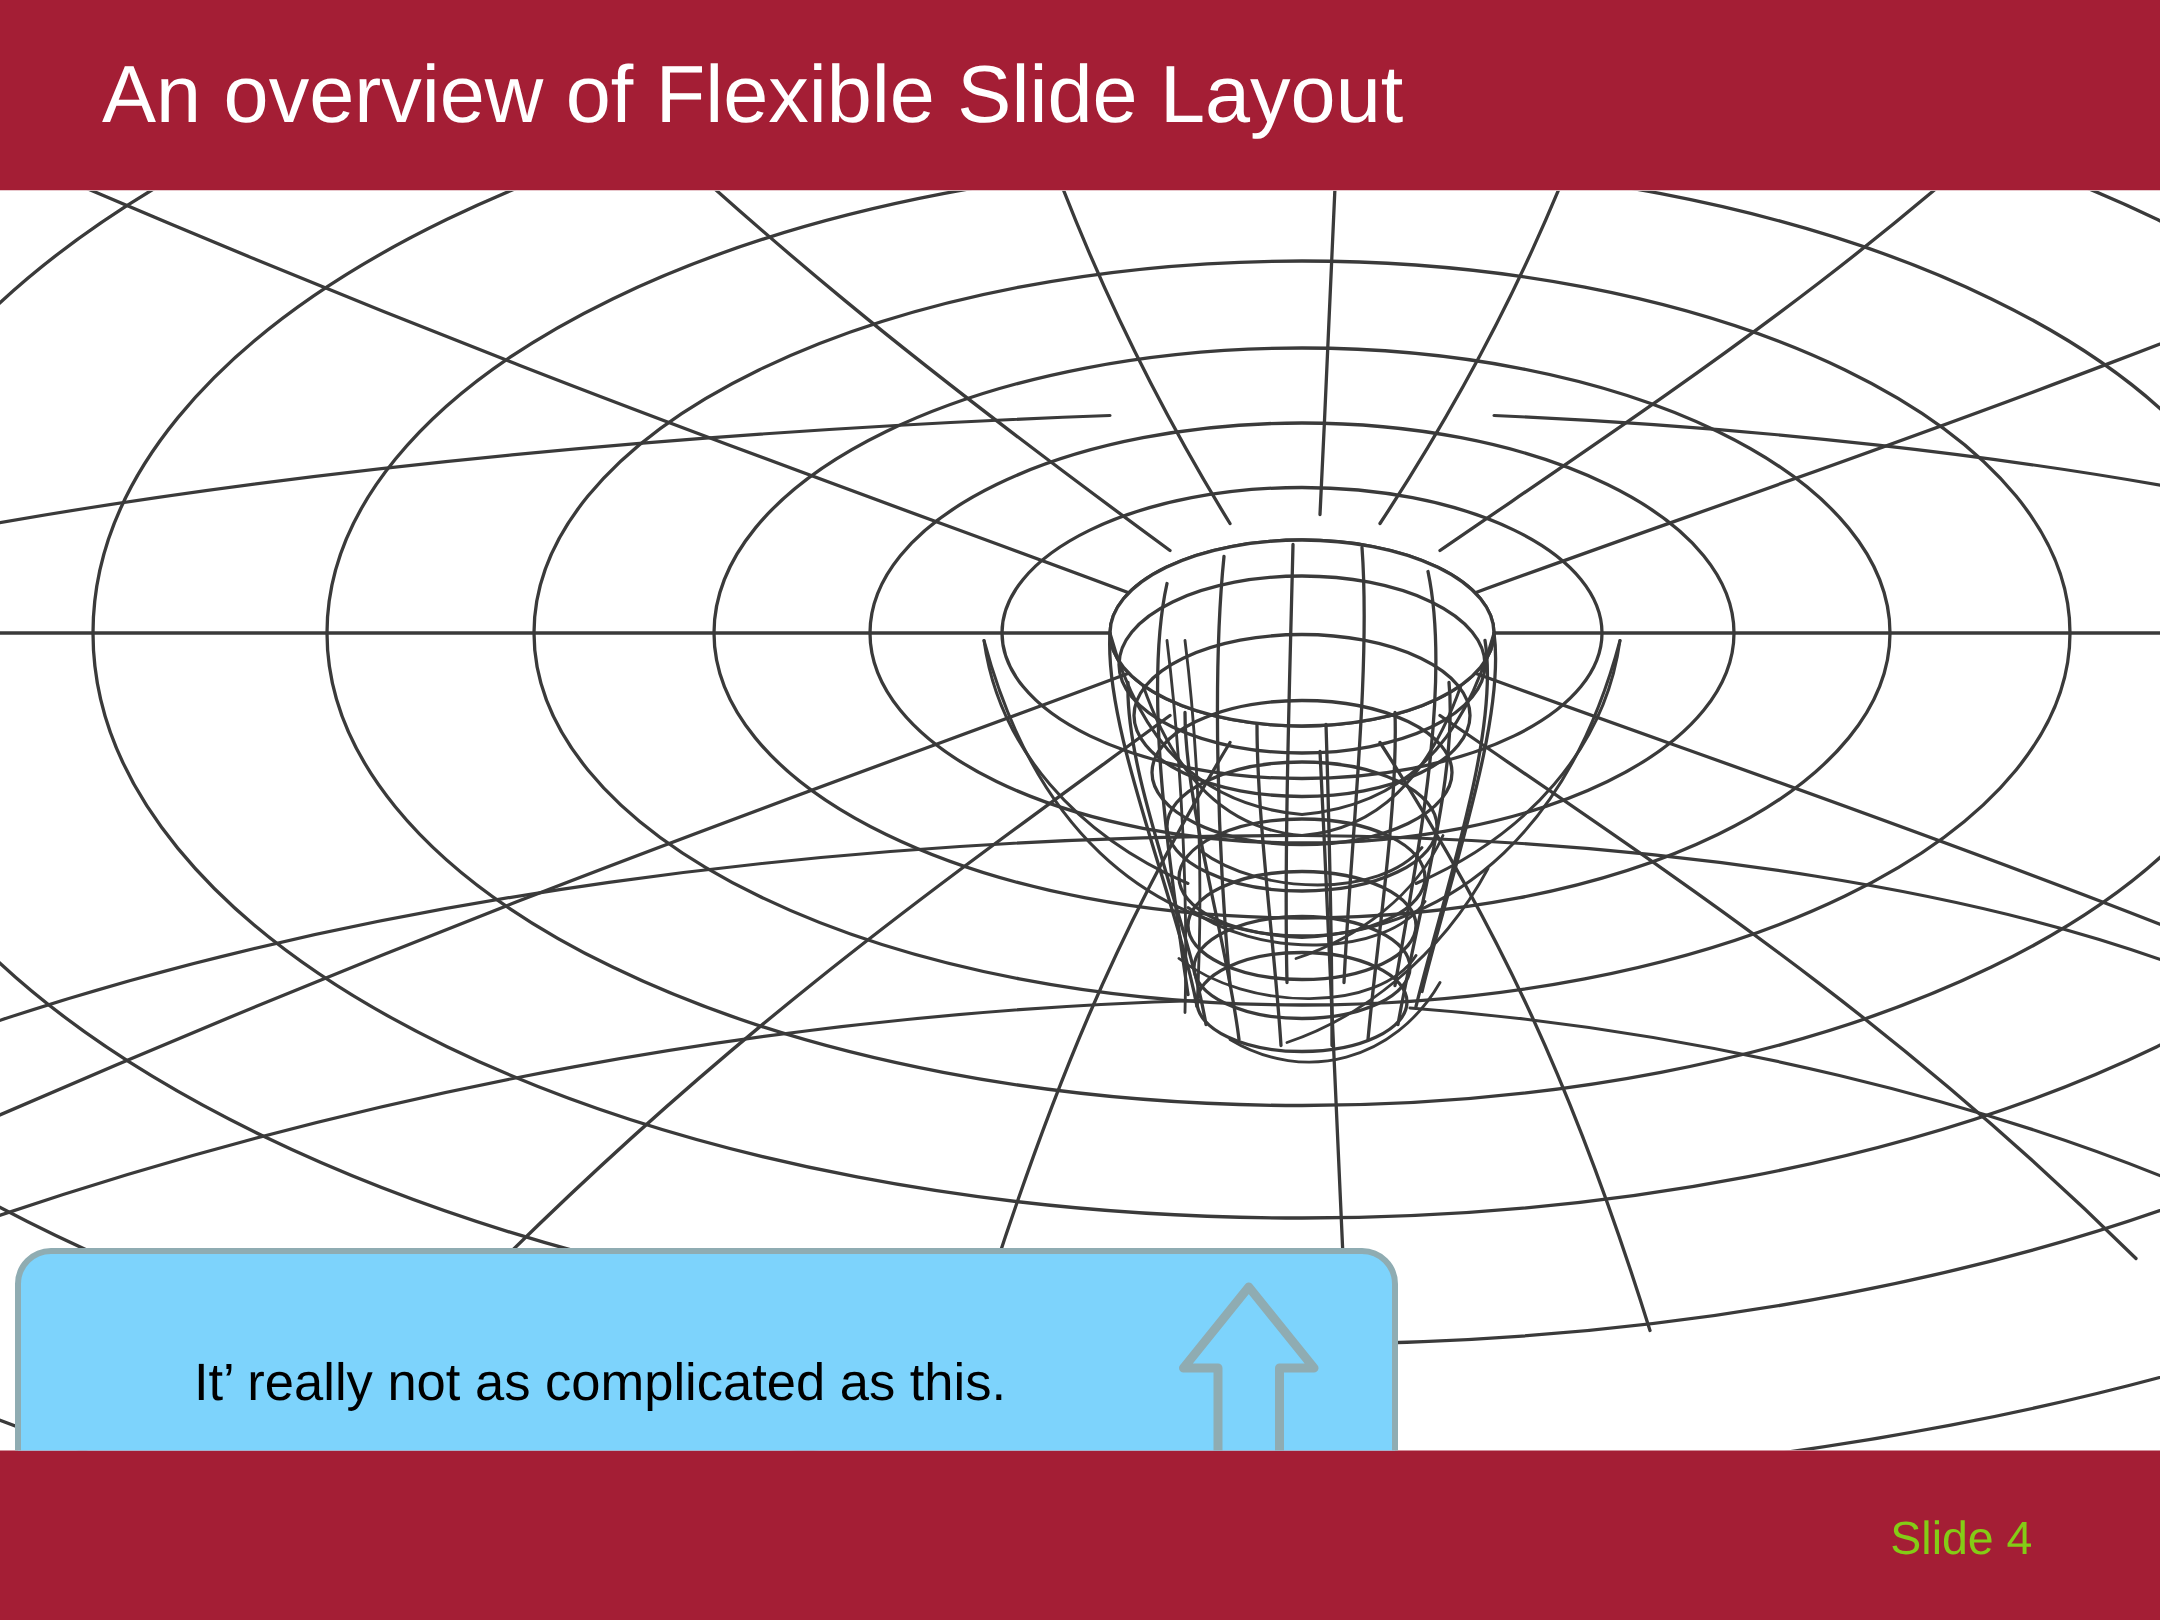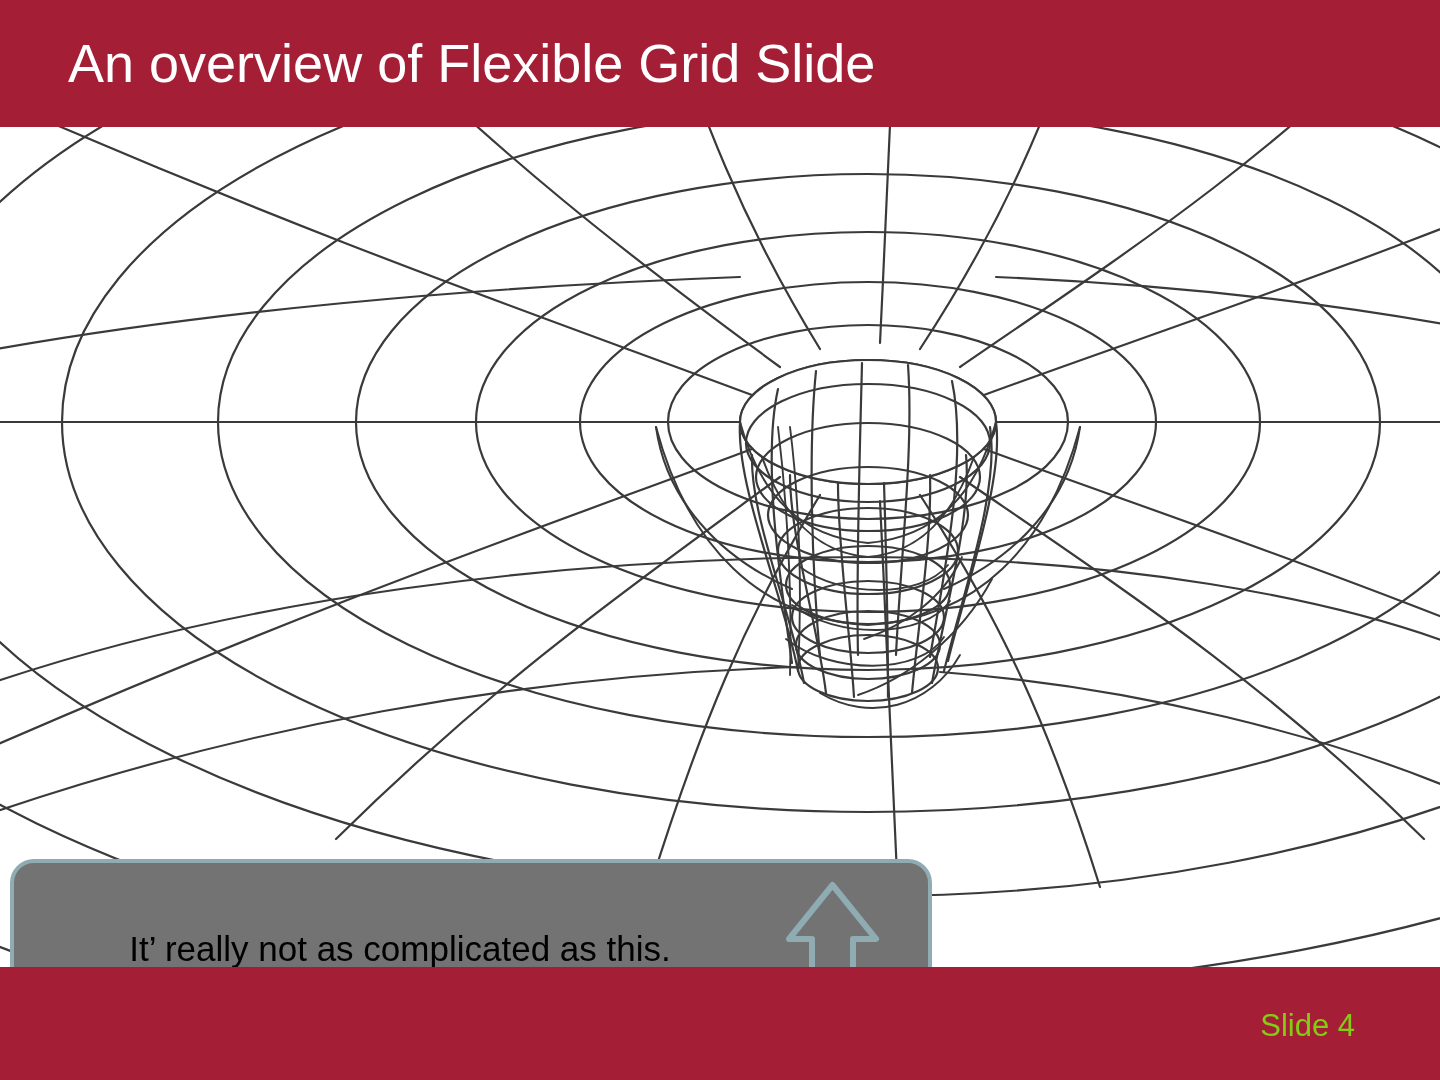--- a/index.html
+++ b/index.html
@@ -54,25 +54,24 @@
   }
 
   
   #callout-box {
     position: absolute;
     left: 10px;
     top: 705px;
     width: 922px;
     height: 180px;
     box-sizing: border-box;
-    background: #737373;
+    background: #7dd3fc;
     border: 4px solid #8FACB2;
     border-radius: 24px;
     z-index: 5;
-    margin-top: 27px;
   }
   #callout-text {
     position: absolute;
     left: 0;
     top: 0;
     width: 922px;
     height: 172px;
     display: flex;
     align-items: center;
     justify-content: center;
@@ -106,21 +105,21 @@
     color: #84cc16;
     white-space: nowrap;
   }
 </style>
 </head>
 <body>
 
 <div id="slide">
 
   <div id="header-bar">
-    <div id="slide-title">An overview of Flexible Grid Slide</div>
+    <div id="slide-title">An overview of Flexible Slide Layout</div>
   </div>
 
   <div id="artwork-area">
 
     <svg id="wormhole-svg" viewBox="0 0 1440 840" preserveAspectRatio="none">
       <defs>
         <clipPath id="bodyclip">
           <rect x="0" y="0" width="1440" height="840"></rect>
         </clipPath>
 

